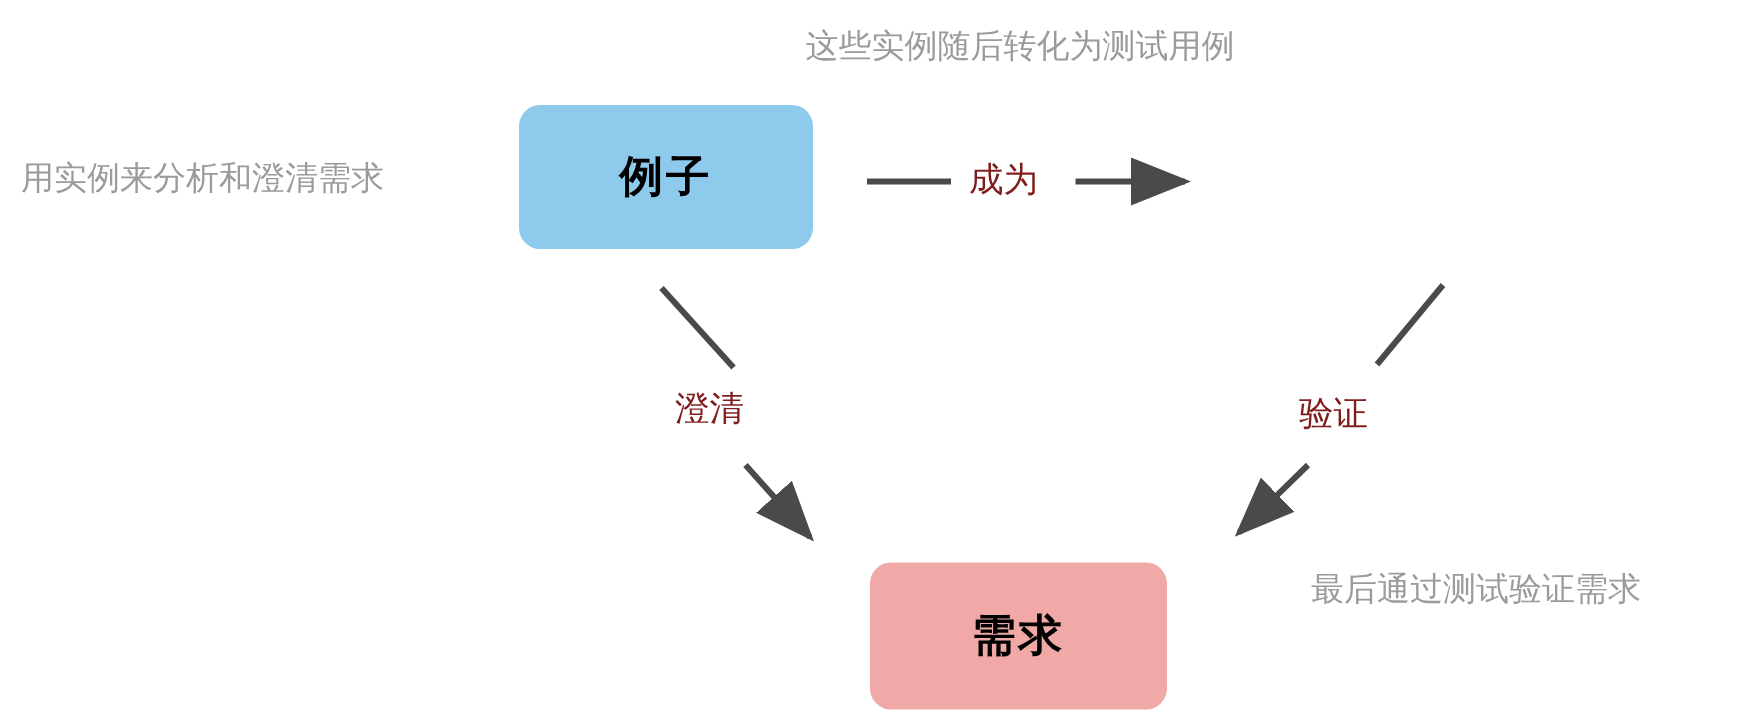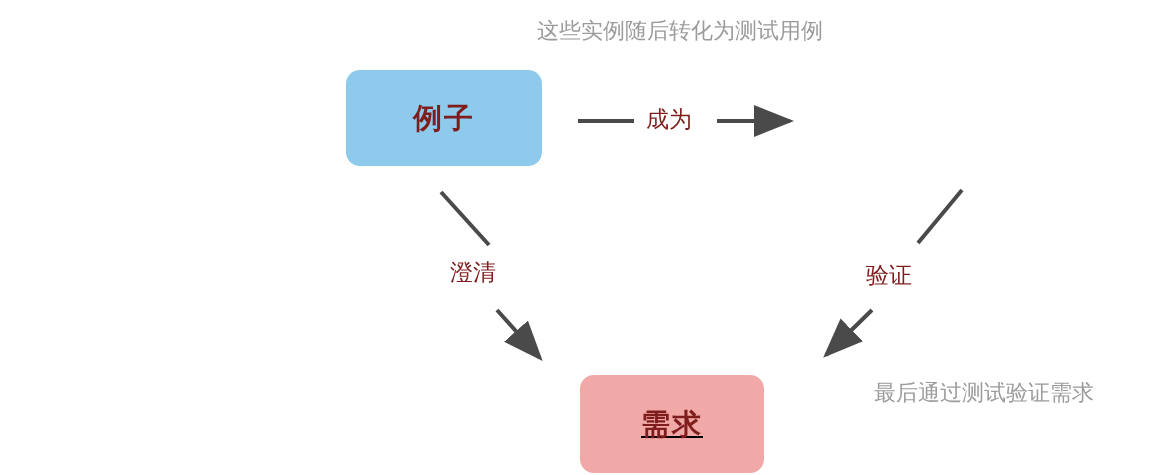--- a/index.html
+++ b/index.html
@@ -21,45 +21,44 @@
     position: absolute;
     border-radius: 14px;
     display: flex;
     align-items: center;
     justify-content: center;
     box-sizing: border-box;
   }
   .node-label {
     font-size: 29px;
     font-weight: bold;
-    color: #7f1d1d;
+    color: #000000;
     letter-spacing: 2px;
     line-height: 1;
   }
   #node-example {
     left: 346px;
     top: 70px;
     width: 196px;
     height: 96px;
     background: #8ECAEB;
   }
   #node-test {
     left: 852px;
     top: 66px;
     width: 200px;
     height: 98px;
     background: #E8D18A;
   }
   #node-requirement {
     left: 580px;
     top: 375px;
-    width: 184px;
+    width: 198px;
     height: 98px;
     background: #F0A9A7;
-    text-decoration: underline;
   }
   .caption {
     position: absolute;
     color: #9B9B9B;
     font-size: 22px;
     line-height: 1.2;
     white-space: nowrap;
     text-align: center;
   }
   #caption-top {
@@ -119,20 +118,21 @@
 
     <line x1="441" y1="192" x2="489" y2="245" stroke="#4a4a4a" stroke-width="4"></line>
     <line x1="497" y1="310" x2="540" y2="358" stroke="#4a4a4a" stroke-width="4" marker-end="url(#arrowhead)"></line>
 
     <line x1="962" y1="190" x2="918" y2="243" stroke="#4a4a4a" stroke-width="4"></line>
     <line x1="872" y1="310" x2="826" y2="355" stroke="#4a4a4a" stroke-width="4" marker-end="url(#arrowhead)"></line>
   </svg>
 
   <div class="caption" id="caption-top">这些实例随后转化为测试用例</div>
 
+  <div class="caption" id="caption-left">用实例来分析和澄清需求</div>
 
   <div class="caption" id="caption-bottom-right">最后通过测试验证需求</div>
 
   <div class="node" id="node-example">
     <span class="node-label">例子</span>
   </div>
 
 
   <div class="node" id="node-requirement">
     <span class="node-label">需求</span>

